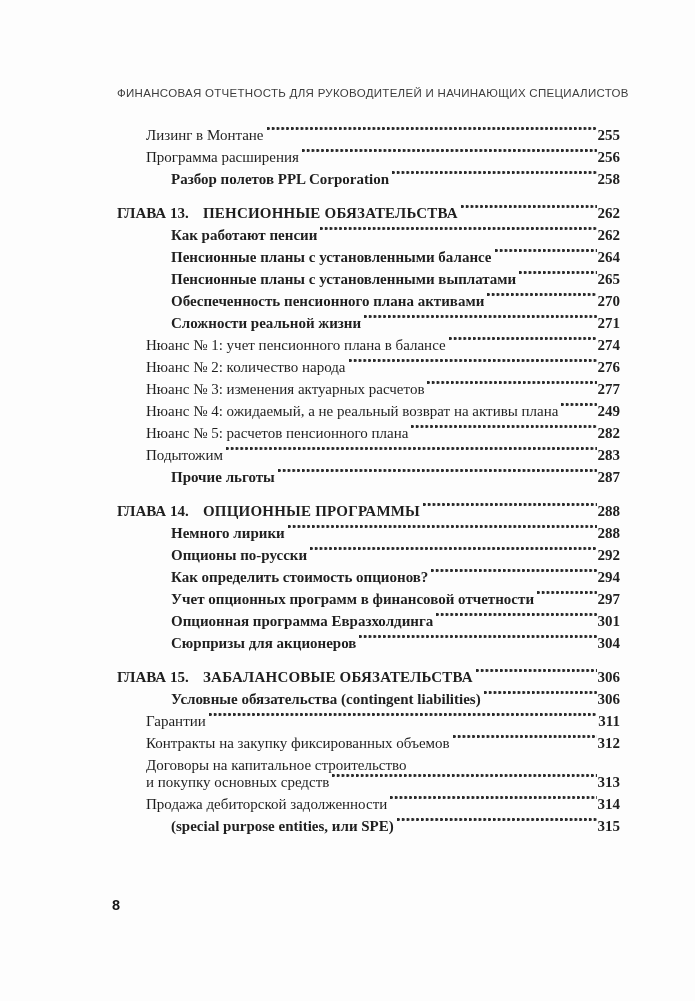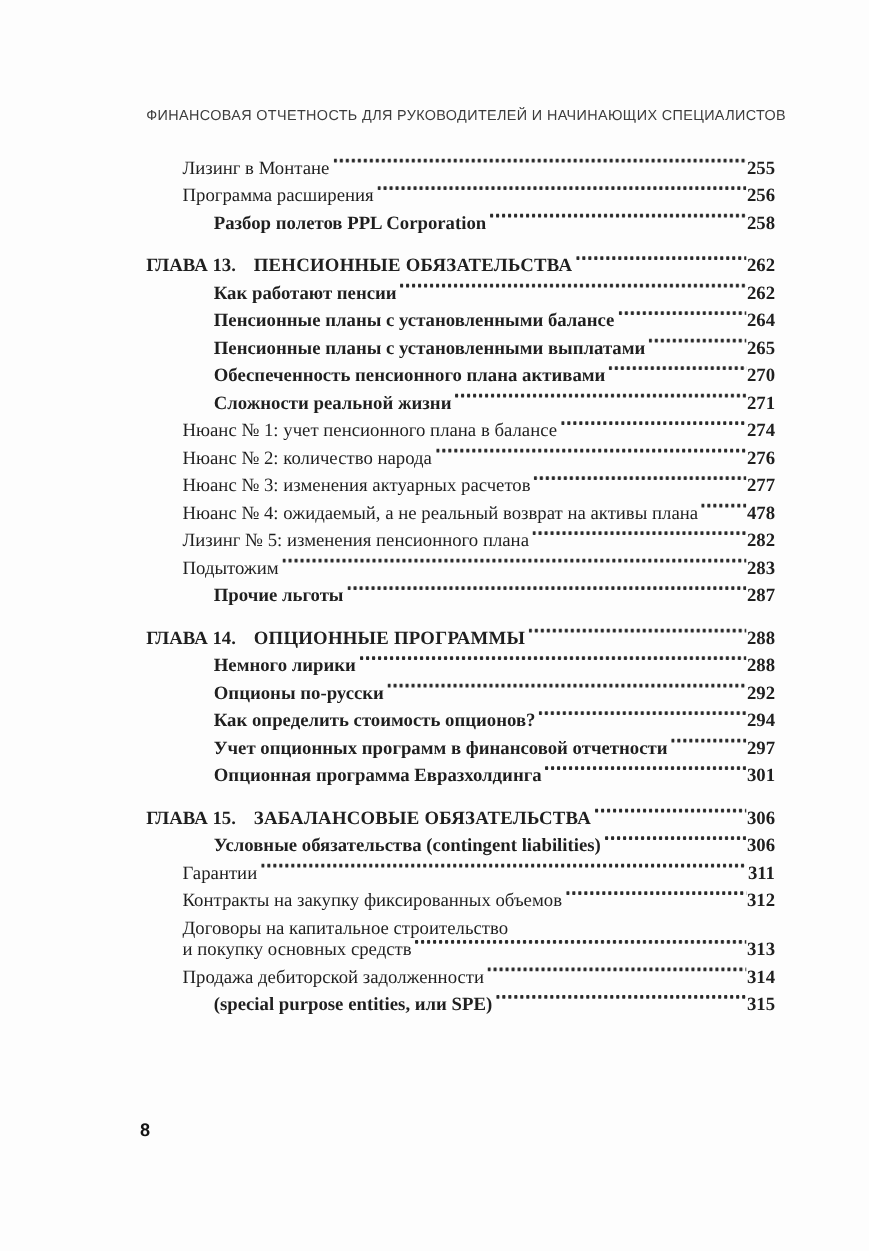--- a/index.html
+++ b/index.html
@@ -165,26 +165,26 @@
         <div class="line">
           <span class="txt">Нюанс № 3: изменения актуарных расчетов</span>
           <span class="dots"></span>
           <span class="page">277</span>
         </div>
       </div>
       <div class="entry l2">
         <div class="line">
           <span class="txt">Нюанс № 4: ожидаемый, а не реальный возврат на активы плана</span>
           <span class="dots"></span>
-          <span class="page">478</span>
-        </div>
-      </div>
-      <div class="entry l2">
-        <div class="line">
-          <span class="txt">Лизинг № 5: изменения пенсионного плана</span>
+          <span class="page">249</span>
+        </div>
+      </div>
+      <div class="entry l2">
+        <div class="line">
+          <span class="txt">Нюанс № 5: расчетов пенсионного плана</span>
           <span class="dots"></span>
           <span class="page">282</span>
         </div>
       </div>
       <div class="entry l2">
         <div class="line">
           <span class="txt">Подытожим</span>
           <span class="dots"></span>
           <span class="page">283</span>
         </div>
@@ -230,20 +230,27 @@
           <span class="txt">Учет опционных программ в финансовой отчетности</span>
           <span class="dots"></span>
           <span class="page">297</span>
         </div>
       </div>
       <div class="entry l1 bold">
         <div class="line">
           <span class="txt">Опционная программа Евразхолдинга</span>
           <span class="dots"></span>
           <span class="page">301</span>
+        </div>
+      </div>
+      <div class="entry l1 bold">
+        <div class="line">
+          <span class="txt">Сюрпризы для акционеров</span>
+          <span class="dots"></span>
+          <span class="page">304</span>
         </div>
       </div>
       <div class="entry chapter">
         <div class="line">
           <span class="ch-label">ГЛАВА 15.</span>
           <span class="txt">ЗАБАЛАНСОВЫЕ ОБЯЗАТЕЛЬСТВА</span>
           <span class="dots"></span>
           <span class="page">306</span>
         </div>
       </div>

